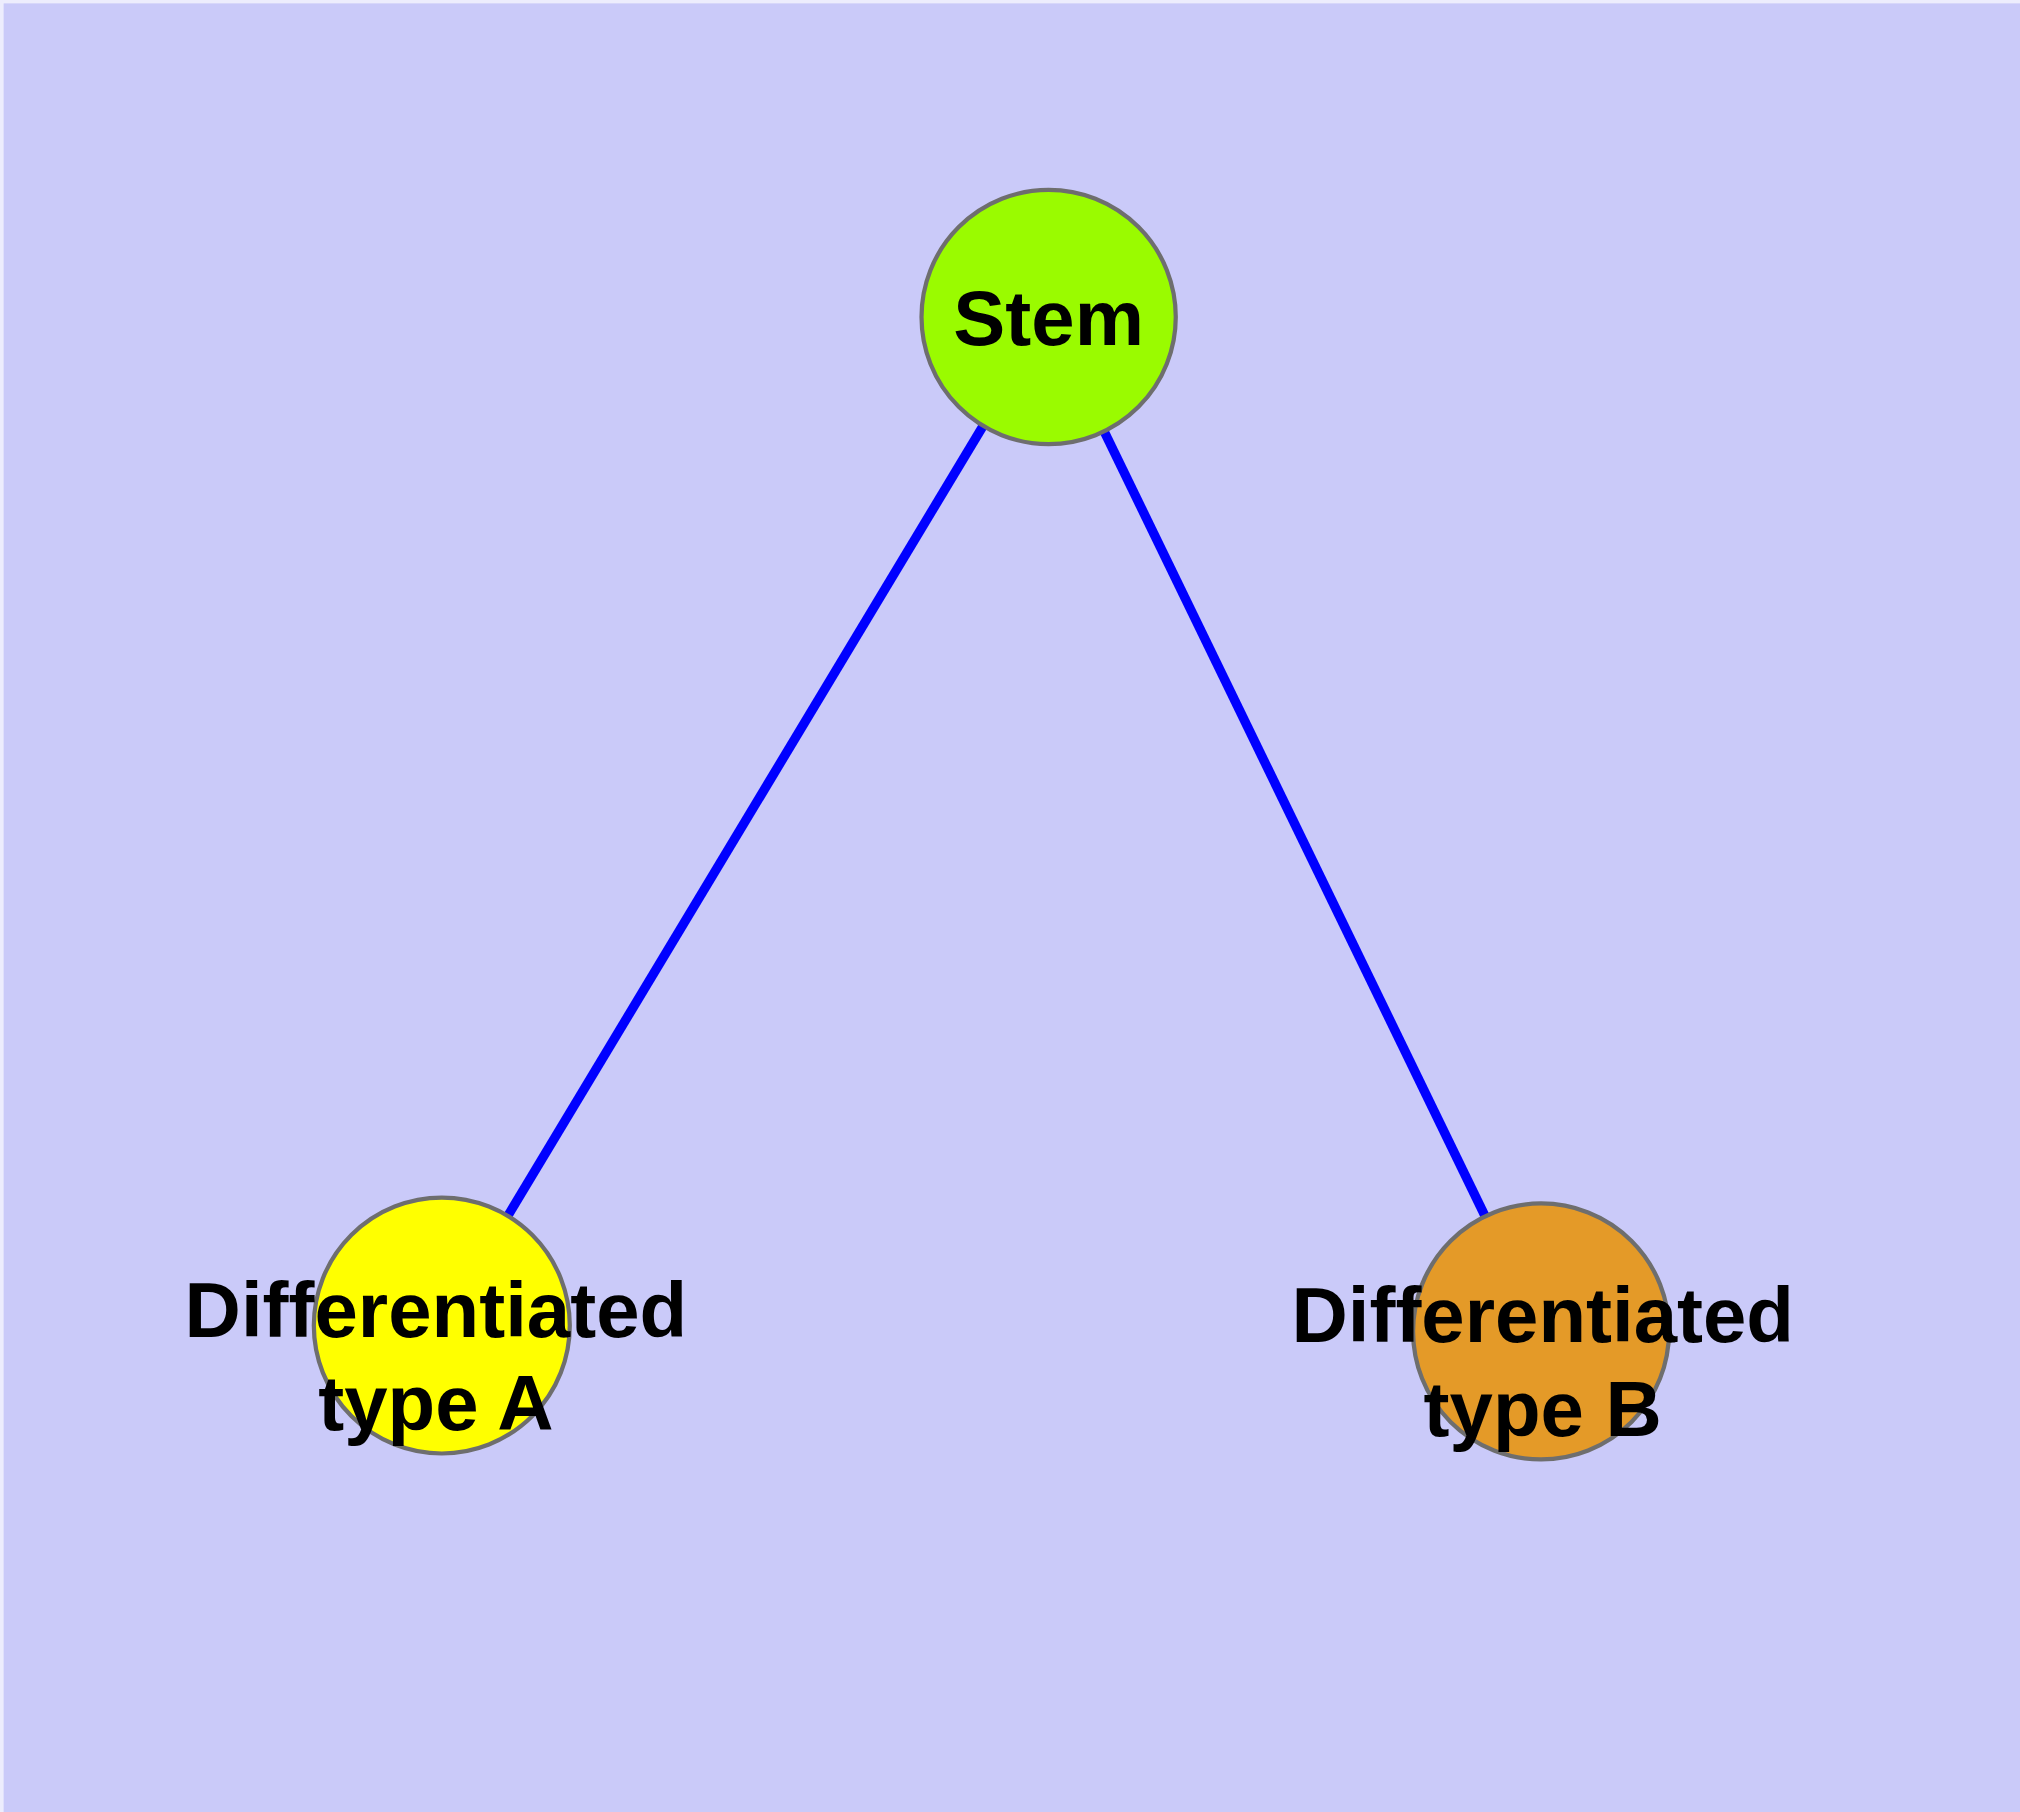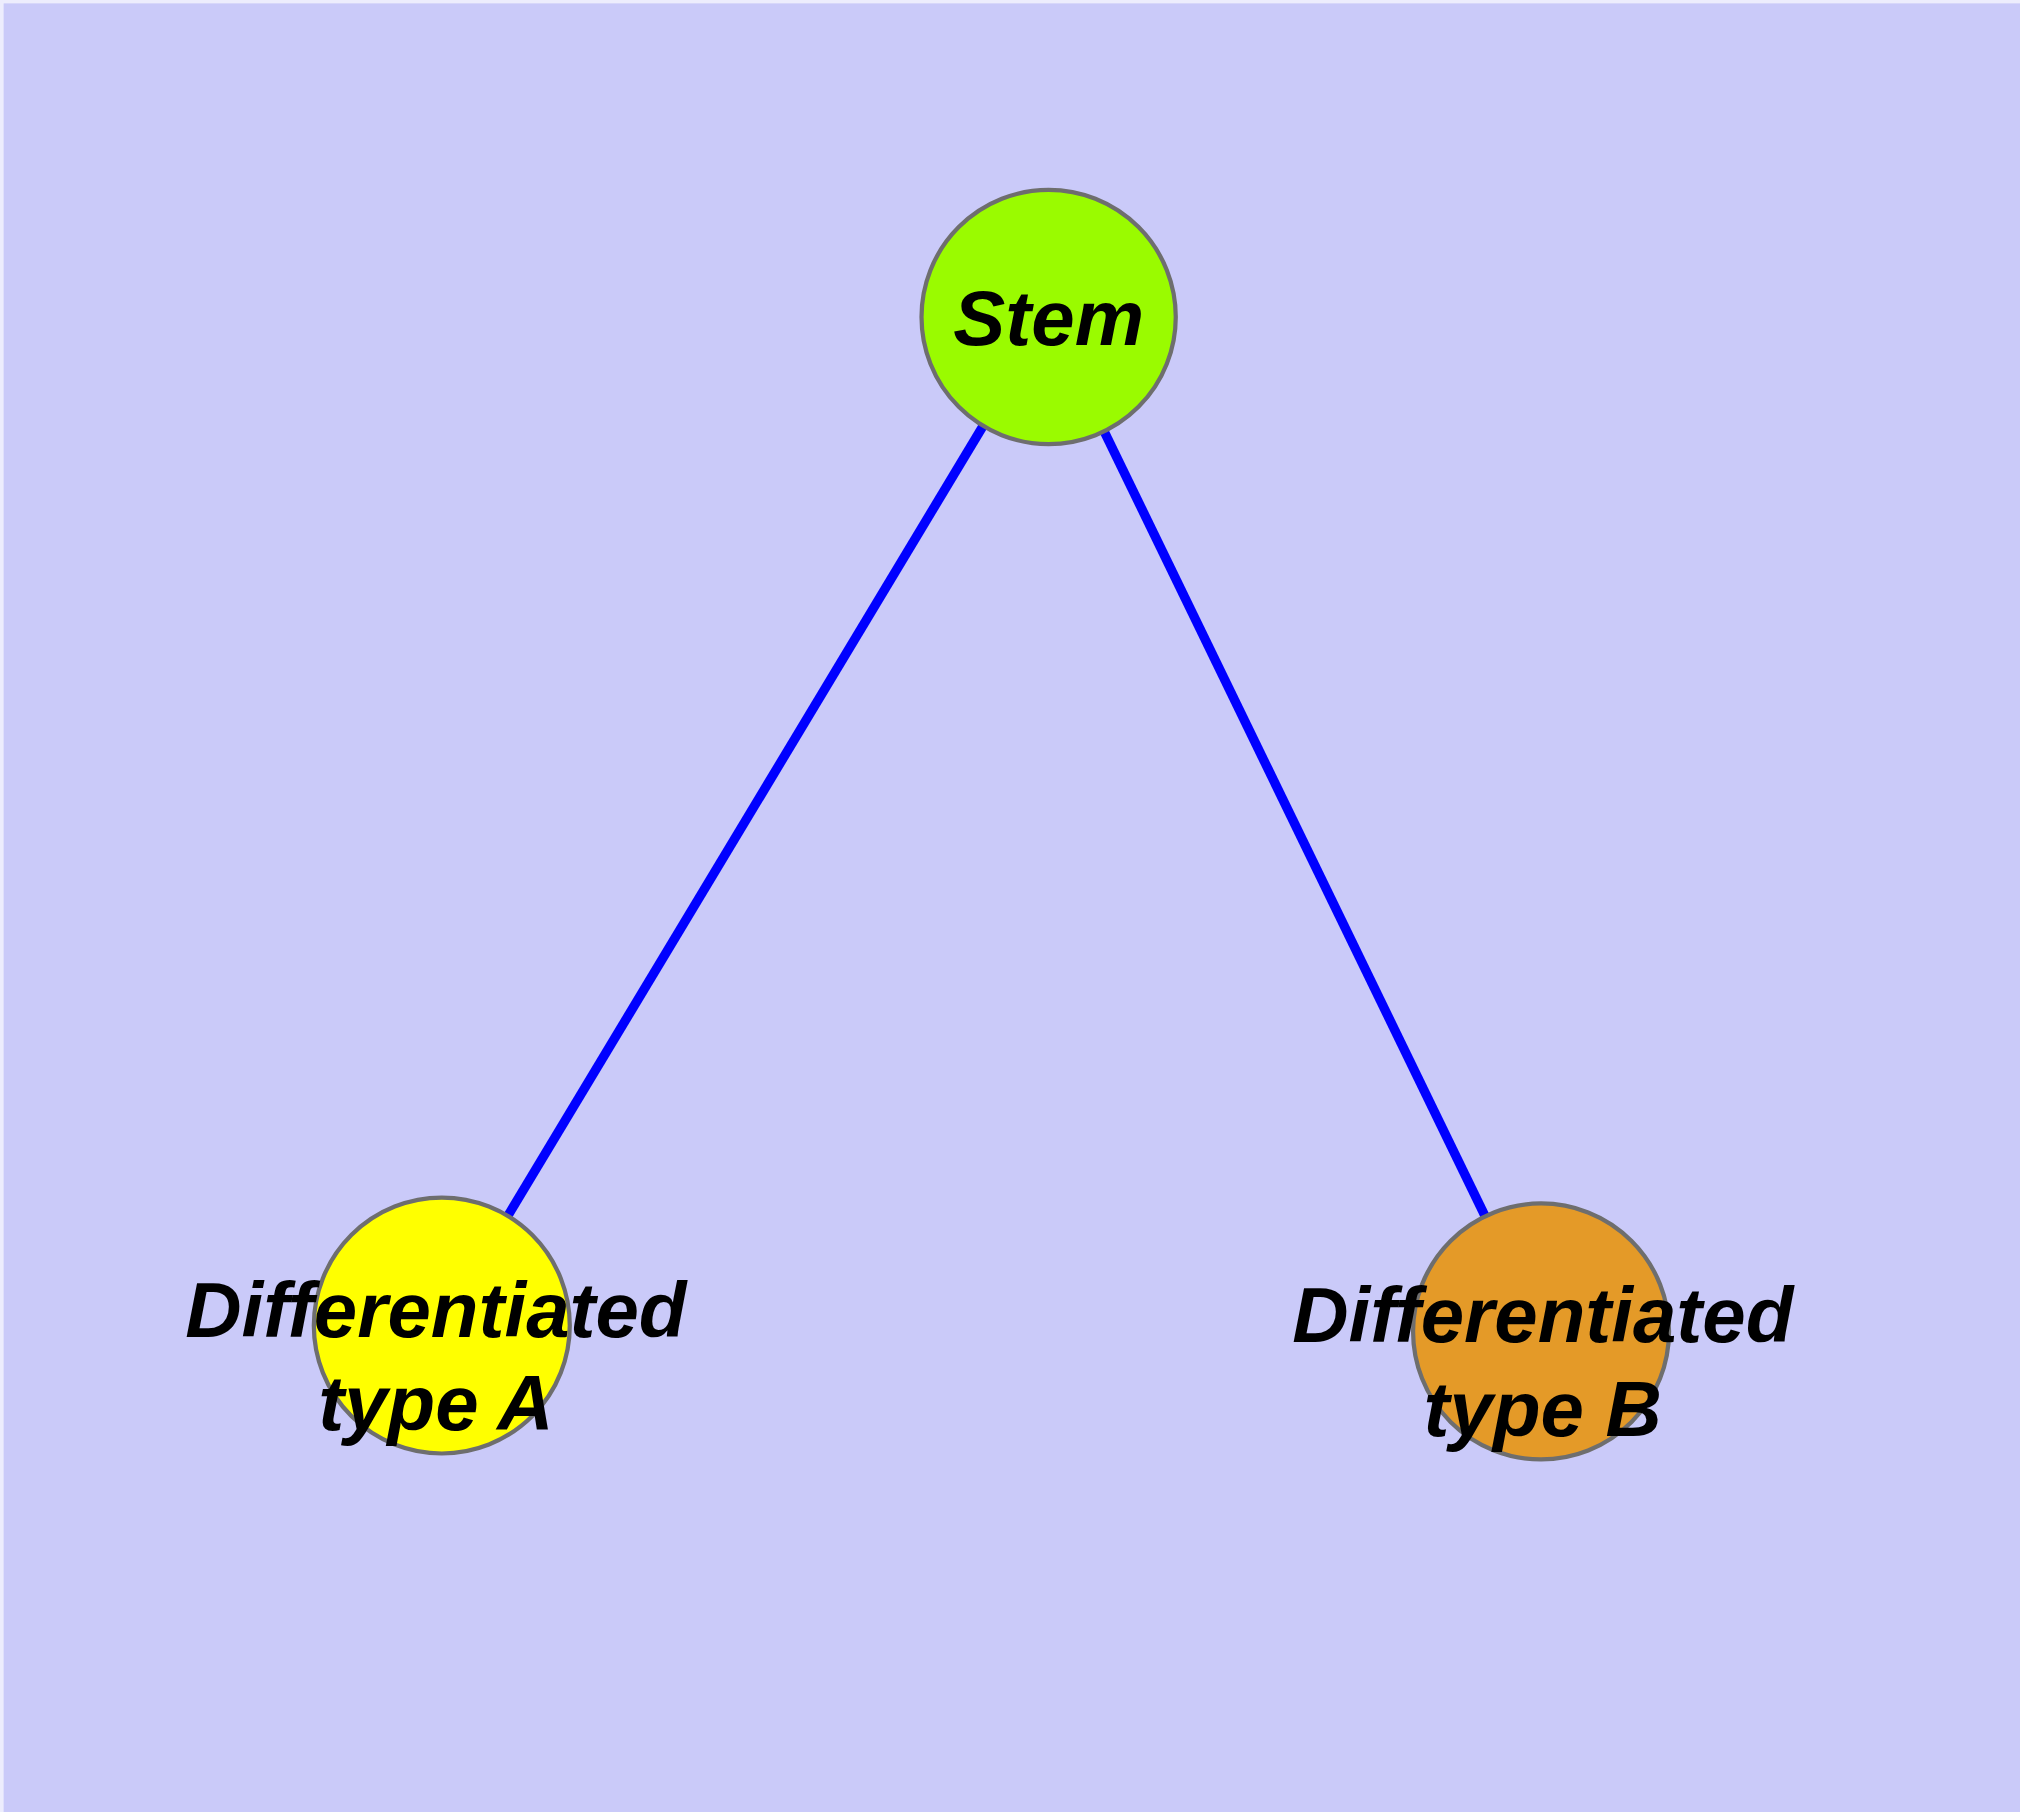--- a/index.html
+++ b/index.html
@@ -10,21 +10,20 @@
     width: 2021px;
     height: 1812px;
     background: #ededfd; 
     font-family: "Liberation Sans", sans-serif;
     overflow: hidden;
   }
   .canvas {
     position: relative;
     width: 1995px;
     height: 1812px;
-    font-style: italic;
   }
   svg {
     display: block;
   }
   .graph-edge {
     fill: none;
     stroke-width: 11px;
     stroke-linecap: butt;
   }
   .graph-node {

